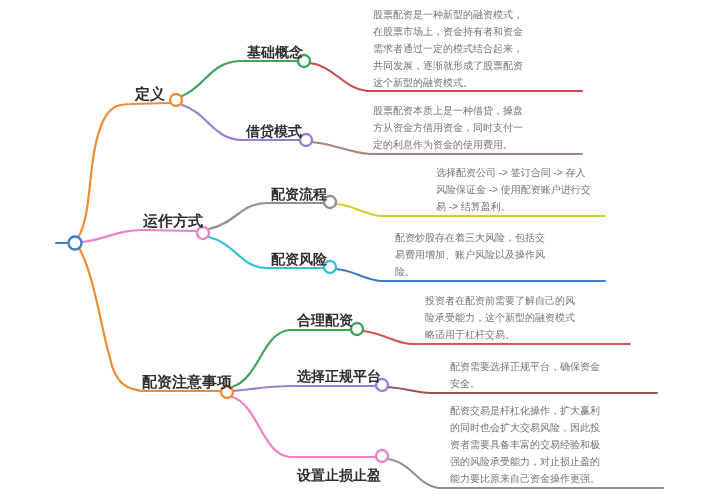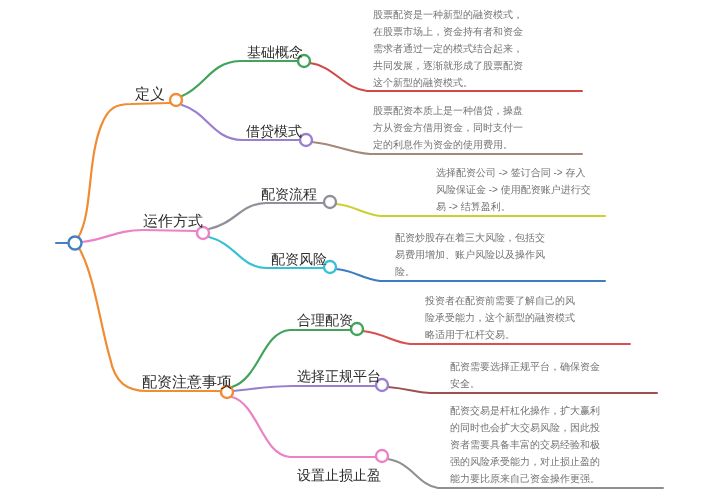--- a/index.html
+++ b/index.html
@@ -5,21 +5,21 @@
   html,body{margin:0;padding:0;background:#fff;}
   .canvas{
     position:relative;width:719px;height:500px;background:#ffffff;overflow:hidden;
     font-family:"Liberation Sans","DejaVu Sans",sans-serif;
   }
   .canvas svg{position:absolute;left:0;top:0;}
   .edge{fill:none;stroke-width:2.2;stroke-linecap:round;}
   .edge.thin{stroke-width:2;}
   .node-dot{fill:#ffffff;stroke-width:2.4;}
   .topic{
-    position:absolute;font-weight:normal;color:#2e2e2e;white-space:nowrap;
+    position:absolute;font-weight:bold;color:#2e2e2e;white-space:nowrap;
     font-size:14px;line-height:16px;
   }
   .main-topic{font-size:15px;line-height:17px;}
   .note{
     position:absolute;width:218px;font-size:10px;line-height:17px;color:#737373;
     white-space:pre-line;
   }
 </style>
 </head>
 <body>
@@ -62,21 +62,21 @@
     <circle class="node-dot" cx="382" cy="385" r="6" stroke="#9a7fd1"></circle>
     <circle class="node-dot" cx="382" cy="456" r="6" stroke="#ec82c6"></circle>
   </svg>
 
   <div class="topic main-topic" style="left:135px;top:85px;">定义</div>
   <div class="topic main-topic" style="left:143px;top:212px;">运作方式</div>
   <div class="topic main-topic" style="left:142px;top:373px;">配资注意事项</div>
 
   <div class="topic" style="left:247px;top:44px;">基础概念</div>
   <div class="topic" style="left:246px;top:123px;">借贷模式</div>
-  <div class="topic" style="left:261px;top:186px;text-align:right;">配资流程</div>
+  <div class="topic" style="left:271px;top:186px;text-align:right;">配资流程</div>
   <div class="topic" style="left:271px;top:251px;">配资风险</div>
   <div class="topic" style="left:297px;top:312px;">合理配资</div>
   <div class="topic" style="left:297px;top:368px;">选择正规平台</div>
   <div class="topic" style="left:297px;top:439px;margin-top:28px;">设置止损止盈</div>
 
   <div class="note" style="left:373px;top:6px;">股票配资是一种新型的融资模式，
 在股票市场上，资金持有者和资金
 需求者通过一定的模式结合起来，
 共同发展，逐渐就形成了股票配资
 这个新型的融资模式。</div>

